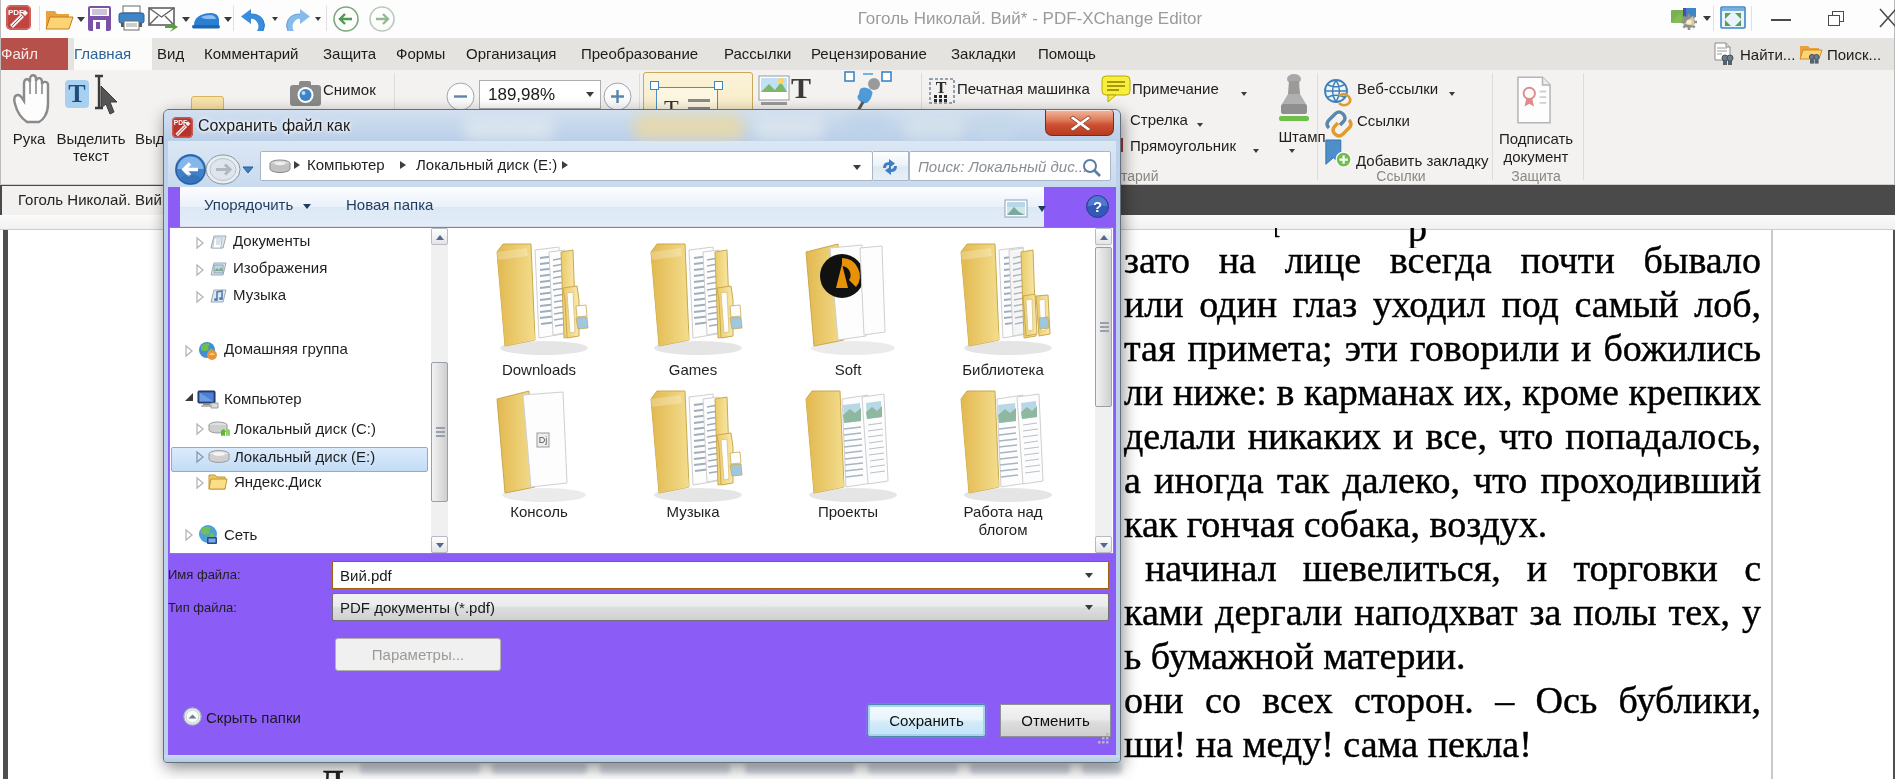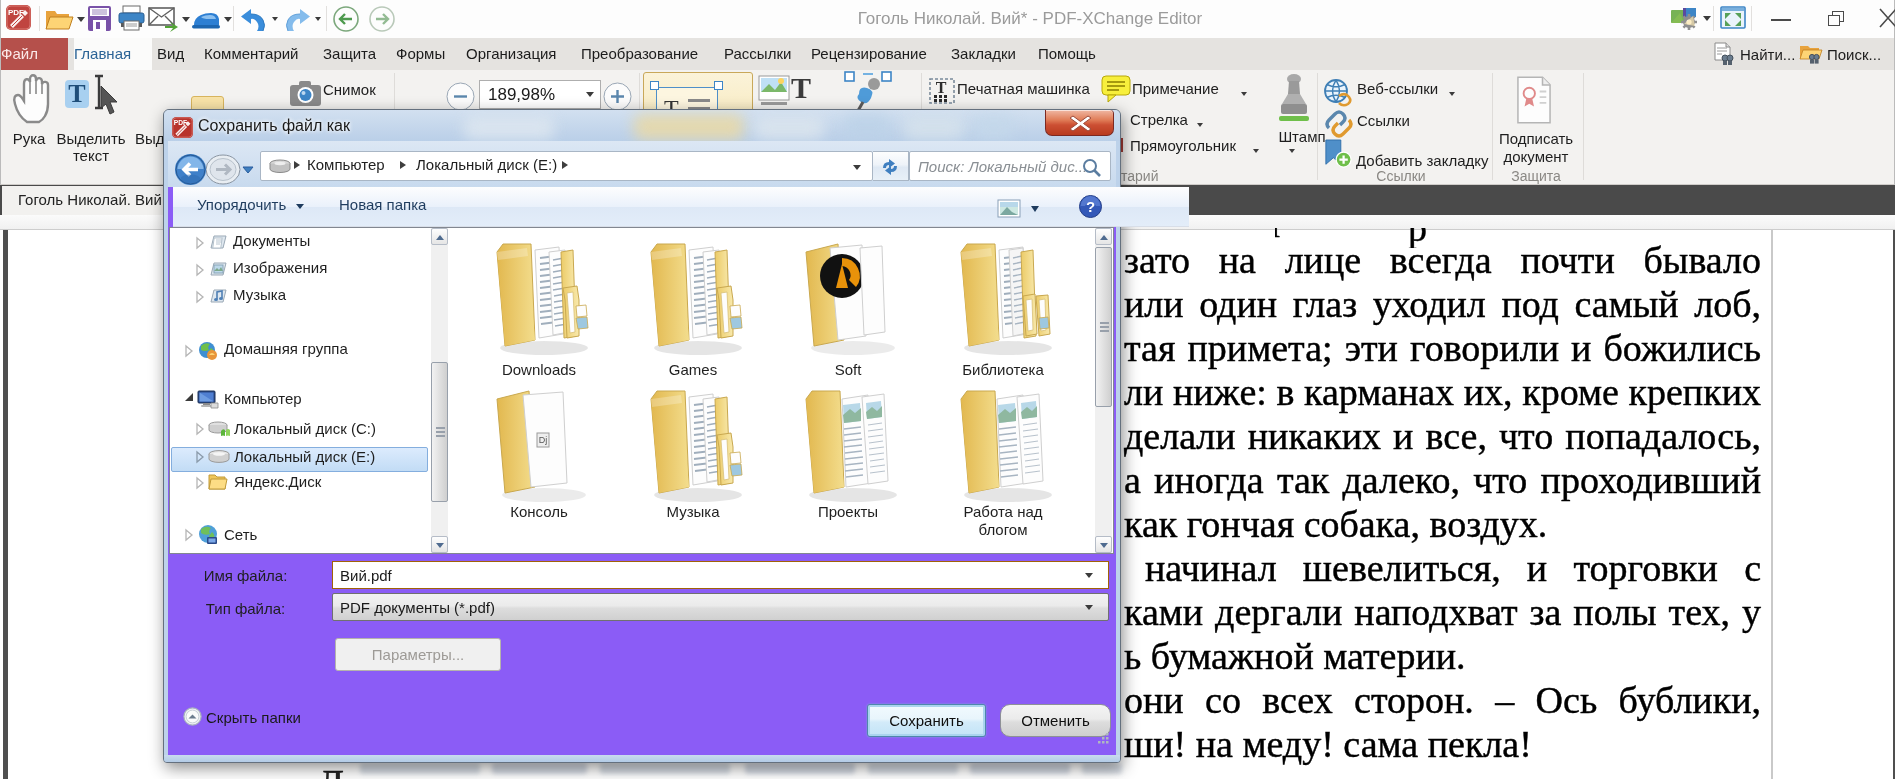--- a/index.html
+++ b/index.html
@@ -43,40 +43,40 @@
 .blob{filter:blur(7px);border-radius:8px;opacity:.8}
 #closebtn{left:881px;top:0px;width:69px;height:26px;border:1px solid #7c2921;border-top:none;border-radius:0 4px 7px 7px;background:linear-gradient(#f0b8a4,#e07c57 40%,#cc4f33 60%,#b83b1f);box-shadow:inset 0 1px 0 rgba(255,255,255,.6)}
 
 #navrow{left:0px;top:0px;width:948px;height:46px;background:linear-gradient(#dce7f4,#c8daee)}
 #addrbar{left:92px;top:10px;width:613px;height:30px;background:#fff;border:1px solid #a9b6c5;border-radius:2px}
 #searchbox{left:741px;top:10px;width:202px;height:30px;background:#fff;border:1px solid #a9b6c5;border-radius:2px}
 #refreshbtn{left:705px;top:10px;width:36px;height:30px;background:linear-gradient(#fdfefe,#eef3f9 45%,#dfe9f4 55%,#e8f0f8);border:1px solid #a9b6c5;border-left:none}
 .crumb{top:4px;height:16px;font-size:15px;color:#1f1f1f;white-space:nowrap}
 .carr{top:9px;width:0;height:0;border-top:4.5px solid transparent;border-bottom:4.5px solid transparent;border-left:6px solid #3e3e3e}
 
-#cmdbar{left:5px;top:46px;width:1016px;height:40px;background:linear-gradient(#fdfdfe,#eaf1fb 50%,#dde8f6 51%,#e3edf9);border-bottom:1px solid #d8dee8}
+#cmdbar{left:12px;top:46px;width:864px;height:40px;background:linear-gradient(#fdfdfe,#eaf1fb 50%,#dde8f6 51%,#e3edf9);border-bottom:1px solid #d8dee8}
 .cmdtext{font-size:15px;color:#1f3c5e;white-space:nowrap}
 
 #browse{left:1px;top:86px;width:945px;height:327px;background:#fff;border:1px solid #828790}
 .titem{left:0;height:26px;width:255px;font-size:15px;color:#1f1f1f;line-height:26px;white-space:nowrap}
 #seltree{left:1px;top:219px;width:257px;height:25px;background:linear-gradient(#dcebfd,#c2dcf5);border:1px solid #84aede;border-radius:2px}
 .fname{font-size:15px;color:#1f1f1f;text-align:center;white-space:nowrap}
 
 .sbar{background:#f0f0f0}
 .sthumb{background:linear-gradient(90deg,#f2f2f2,#cfcfcf);border:1px solid #98a0ab;border-radius:2px}
 .sbtn{background:linear-gradient(#fefefe,#e5e5e5);border:1px solid #b5bcc7;border-radius:2px}
 .arr-u{width:0;height:0;border-left:4px solid transparent;border-right:4px solid transparent;border-bottom:5px solid #4f6b8f}
 .arr-d{width:0;height:0;border-left:4px solid transparent;border-right:4px solid transparent;border-top:5px solid #4f6b8f}
 
-.flabel{font-size:15px;color:#1e1e1e;text-align:center;white-space:nowrap}
+.flabel{font-size:13px;color:#1e1e1e;text-align:left;white-space:nowrap}
 #fninput{left:164px;top:420px;width:777px;height:28px;background:#fff;border:1px solid #a16207}
 #ftcombo{left:164px;top:452px;width:777px;height:28px;background:linear-gradient(#f2f2f2,#ebebeb 45%,#dddddd 55%,#d0d0d0);border:1px solid #707070;border-radius:2px}
 #optbtn{left:167px;top:497px;width:166px;height:33px;background:#f0f0f0;border:1px solid #b5b2ad;border-radius:3px;color:#9d9a96;font-size:15px;text-align:center;line-height:31px}
 #savebtn{left:699px;top:563px;width:119px;height:33px;background:linear-gradient(#f2fafe,#e8f5fc 45%,#d3ebf9 55%,#c2e4f7);border:1px solid #4e87ab;border-radius:3px;box-shadow:0 0 0 2px #a9d4ee inset, 0 0 2px #7db3d9;font-size:15px;color:#0f0f0f;text-align:center;line-height:31px}
-#cancelbtn{left:832px;top:563px;width:111px;height:33px;background:linear-gradient(#f4f4f4,#ebebeb 45%,#dddddd 55%,#cfcfcf);border:1px solid #8e9196;border-radius:10px;font-size:15px;color:#0f0f0f;text-align:center;line-height:31px}
+#cancelbtn{left:832px;top:563px;width:111px;height:33px;background:linear-gradient(#f4f4f4,#ebebeb 45%,#dddddd 55%,#cfcfcf);border:1px solid #8e9196;border-radius:0;font-size:15px;color:#0f0f0f;text-align:center;line-height:31px}
 </style></head>
 <body>
 <div id="titlebar"></div>
 <div id="QAT" style="left:0;top:0;width:700px;height:38px">
   <svg style="left:6px;top:5px" width="25" height="25" viewBox="0 0 25 25">
       <rect x="0" y="0" width="25" height="25" rx="5" fill="#c0443f"></rect>
       <rect x="1" y="1" width="23" height="23" rx="4" fill="none" stroke="#d87a72" stroke-width="1"></rect>
       <text x="10" y="10" font-size="8" font-weight="bold" fill="#fff" text-anchor="middle" font-family="Liberation Sans">PDF</text>
       <path d="M4 20 L15 9 L18 12 L7 23 Z M16 8 L19 5 L22 8 L19 11 Z" fill="#fff" opacity=".92"></path>
       <path d="M6 21 L16 11" stroke="#c0443f" stroke-width="1"></path>

